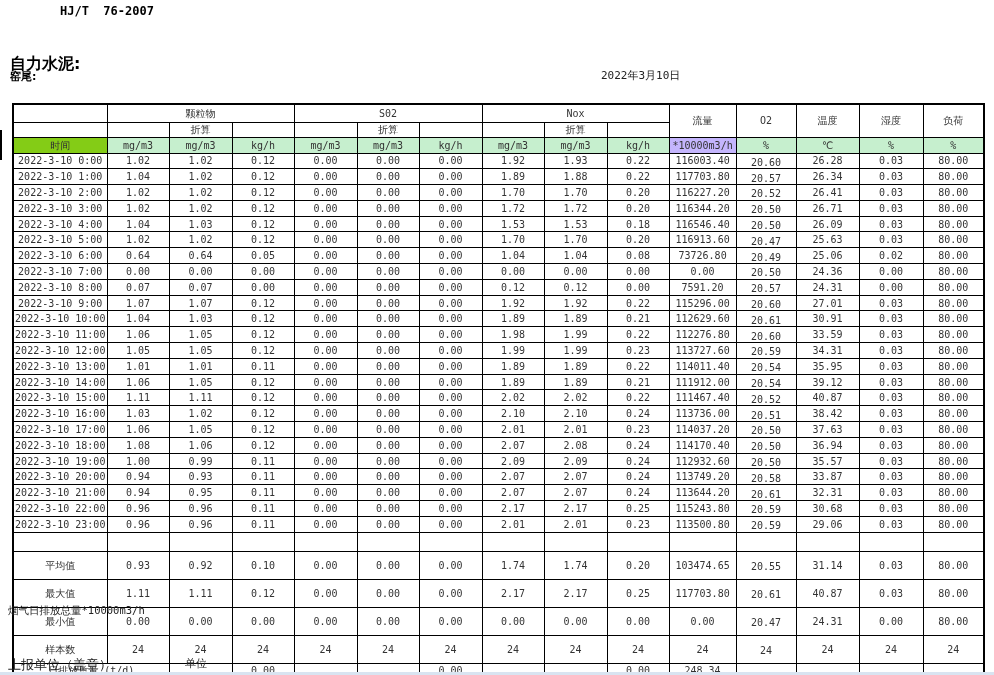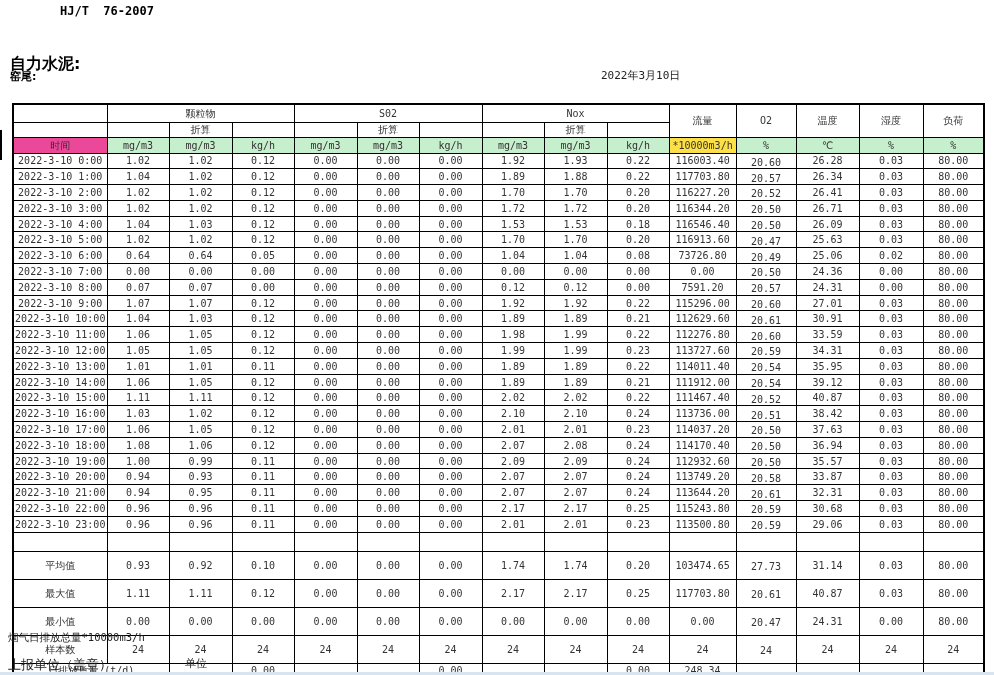--- a/index.html
+++ b/index.html
@@ -23,21 +23,21 @@
   tr.g1{height:18px;}
   tr.g2{height:15px;}
   tr.unit-row{height:16px;}
   tr.data-row{height:15.8px;}
   tr.spacer-row{height:19px;}
   tr.sum-row{height:28px;padding-left:40px;}
   tr.total-row{height:16px;}
   tr.data-row td:nth-child(12), tr.sum-row td:nth-child(12){padding-top:3px;}
   td.total-label{text-align:center;}
 
-  .footer-line1{position:absolute;left:8px;top:631px;font-size:10.5px;color:#222;
+  .footer-line1{position:absolute;left:8px;top:604px;font-size:10.5px;color:#222;
     font-family:"DejaVu Sans Mono","DejaVu Sans",sans-serif;text-align:center;}
   .footer-line2{position:absolute;left:8px;top:656px;font-size:13px;color:#222;}
   .footer-unit{position:absolute;left:185px;top:656px;font-size:11px;color:#222;}
   .edge-sliver{position:absolute;left:0;top:130px;width:2px;height:30px;background:#000;}
   .bottom-strip{position:absolute;left:0;bottom:0;width:994px;height:3px;background:#d9e4f1;}
 </style>
 </head>
 <body>
 
 <div class="page">
@@ -83,31 +83,31 @@
         <td>折算</td>
         <td></td>
         <td></td>
         <td>折算</td>
         <td></td>
         <td></td>
         <td>折算</td>
         <td></td>
       </tr>
       <tr class="unit-row">
-        <td style="background: #ec4899;">时间</td>
+        <td style="background: #84cc16;">时间</td>
         <td style="background: rgb(198, 239, 206);">mg/m3</td>
         <td style="background: rgb(198, 239, 206);">mg/m3</td>
         <td style="background: rgb(198, 239, 206);">kg/h</td>
         <td style="background: rgb(198, 239, 206);">mg/m3</td>
         <td style="background: rgb(198, 239, 206);">mg/m3</td>
         <td style="background: rgb(198, 239, 206);">kg/h</td>
         <td style="background: rgb(198, 239, 206);">mg/m3</td>
         <td style="background: rgb(198, 239, 206);">mg/m3</td>
         <td style="background: rgb(198, 239, 206);">kg/h</td>
-        <td style="background: #fde047;">*10000m3/h</td>
+        <td style="background: #c4b5fd;">*10000m3/h</td>
         <td style="background: rgb(198, 239, 206);">%</td>
         <td style="background: rgb(198, 239, 206);">℃</td>
         <td style="background: rgb(198, 239, 206);">%</td>
         <td style="background: rgb(198, 239, 206);">%</td>
       </tr>
     </thead>
     <tbody id="hourly-body">
         <tr class="data-row">
           <td>2022-3-10 0:00</td>
           <td>1.02</td>
@@ -538,21 +538,21 @@
           <td>0.93</td>
           <td>0.92</td>
           <td>0.10</td>
           <td>0.00</td>
           <td>0.00</td>
           <td>0.00</td>
           <td>1.74</td>
           <td>1.74</td>
           <td>0.20</td>
           <td>103474.65</td>
-          <td>27.73</td>
+          <td>20.55</td>
           <td>31.14</td>
           <td>0.03</td>
           <td>80.00</td>
         </tr>
         <tr class="sum-row">
           <td>最大值</td>
           <td>1.11</td>
           <td>1.11</td>
           <td>0.12</td>
           <td>0.00</td>

